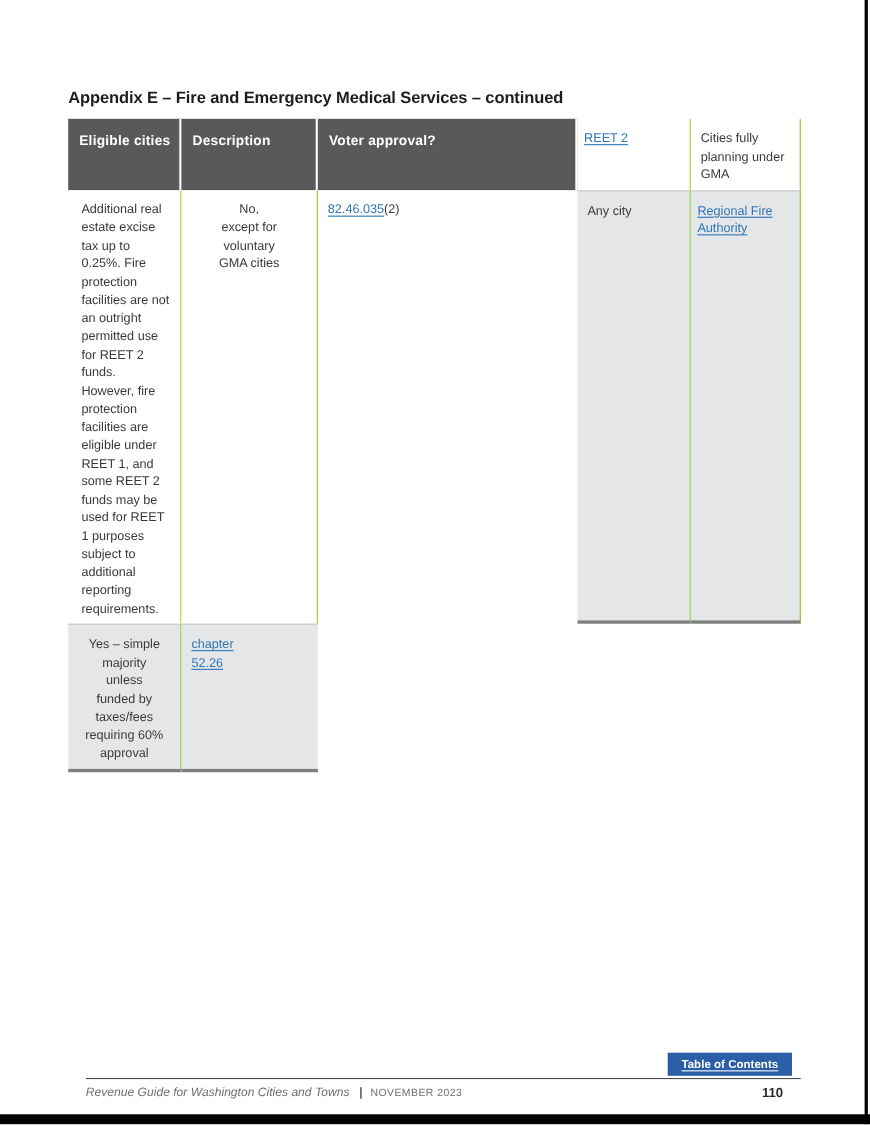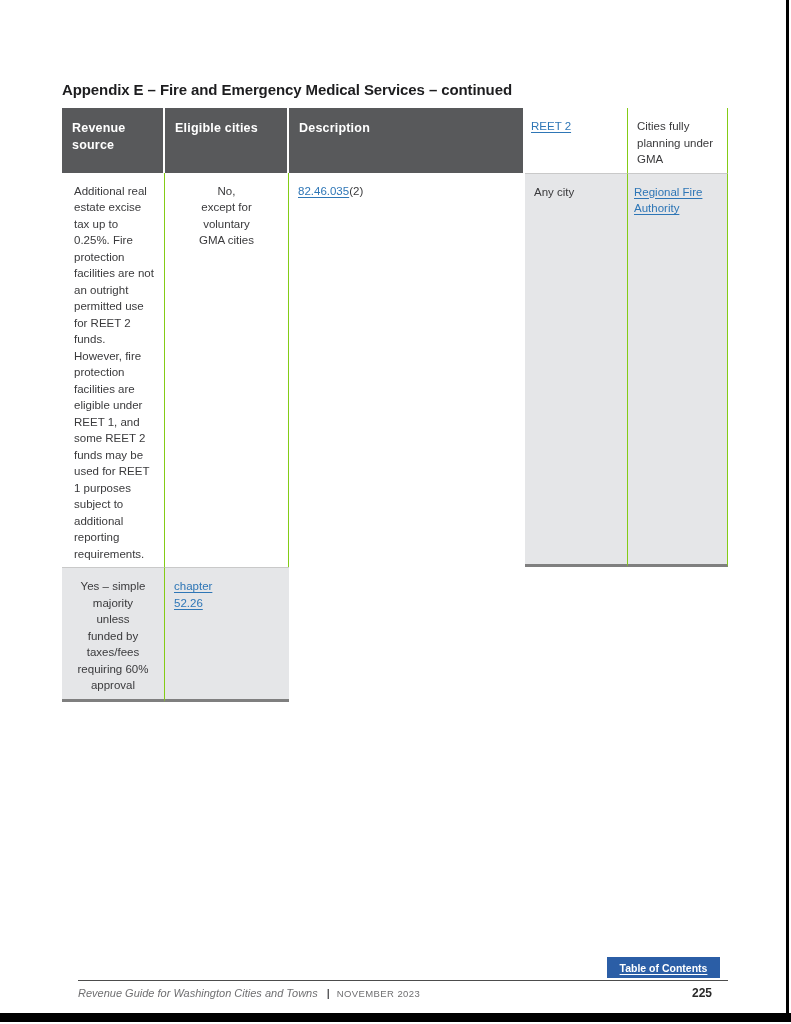--- a/index.html
+++ b/index.html
@@ -75,23 +75,23 @@
 </style>
 </head>
 <body>
 
 <div class="page">
 
   <h1 class="title">Appendix E – Fire and Emergency Medical Services – continued</h1>
 
   <div class="fire-table">
 
-    <div class="th">Revenue source</div>
     <div class="th">Eligible cities</div>
     <div class="th">Description</div>
+    <div class="th">Voter approval?</div>
 
     <div class="td c1">
       <a class="doc-link">REET 2</a>
     </div>
     <div class="td c2">Cities fully planning under GMA</div>
     <div class="td c3">Additional real estate excise tax up to 0.25%. Fire protection facilities are not an outright permitted use for REET 2 funds. However, fire protection facilities are eligible under REET 1, and some REET 2 funds may be used for REET 1 purposes subject to additional reporting requirements.</div>
     <div class="td c4">No,
 except for
 voluntary
 GMA cities</div>
@@ -115,18 +115,18 @@
   <div class="toc-btn">
     <span>Table of Contents</span>
   </div>
 
   <div class="footer-rule"></div>
 
   <div class="footer-text">
     <span class="book">Revenue Guide for Washington Cities and Towns</span><span class="sep">|</span><span class="date">NOVEMBER 2023</span>
   </div>
 
-  <div class="page-num">225</div>
+  <div class="page-num">110</div>
 
   <div class="edge-right"></div>
   <div class="edge-bottom"></div>
 
 </div>
 
 </body></html>

